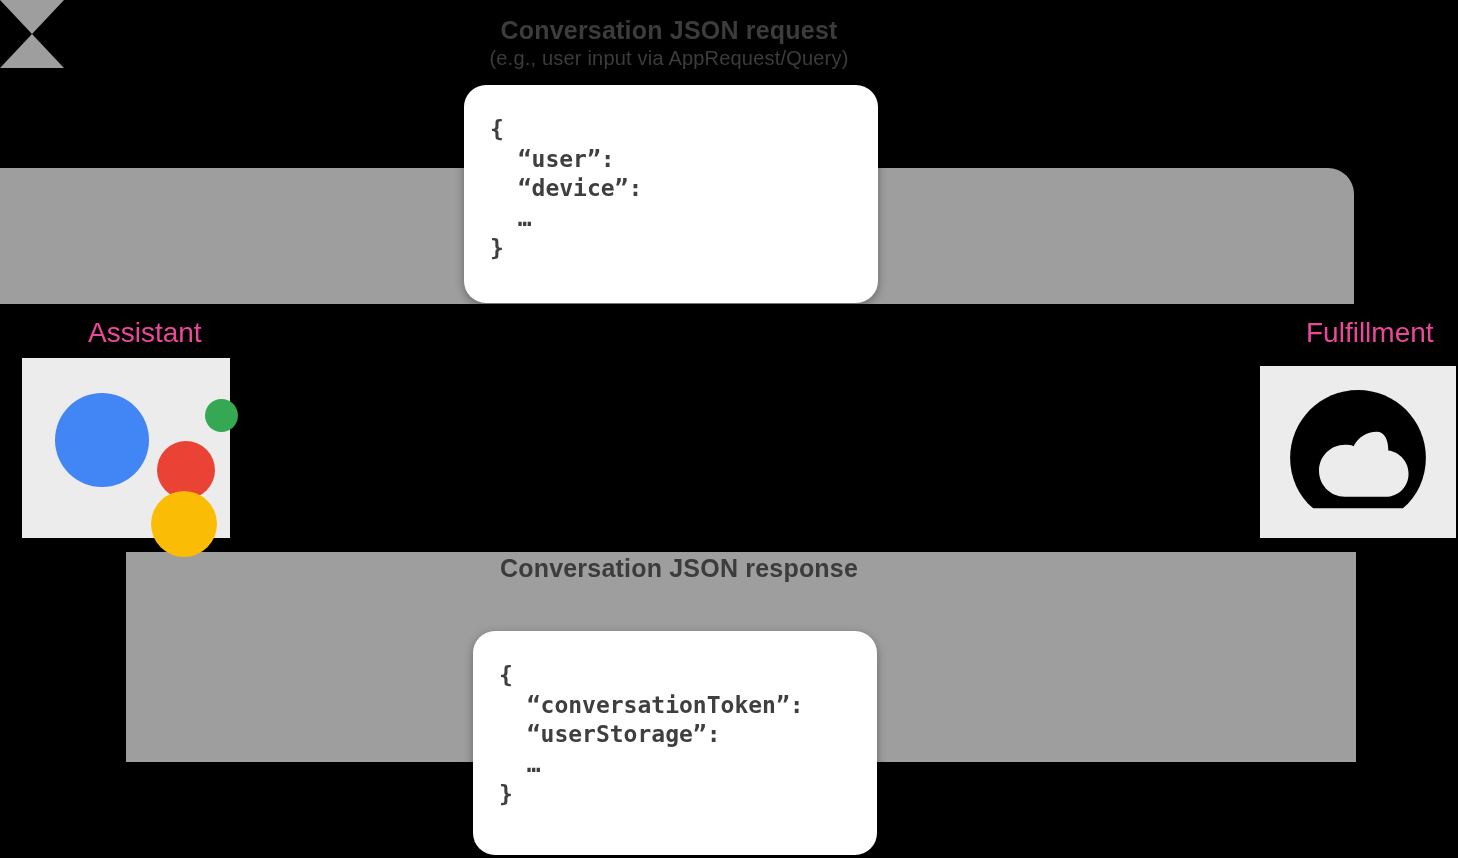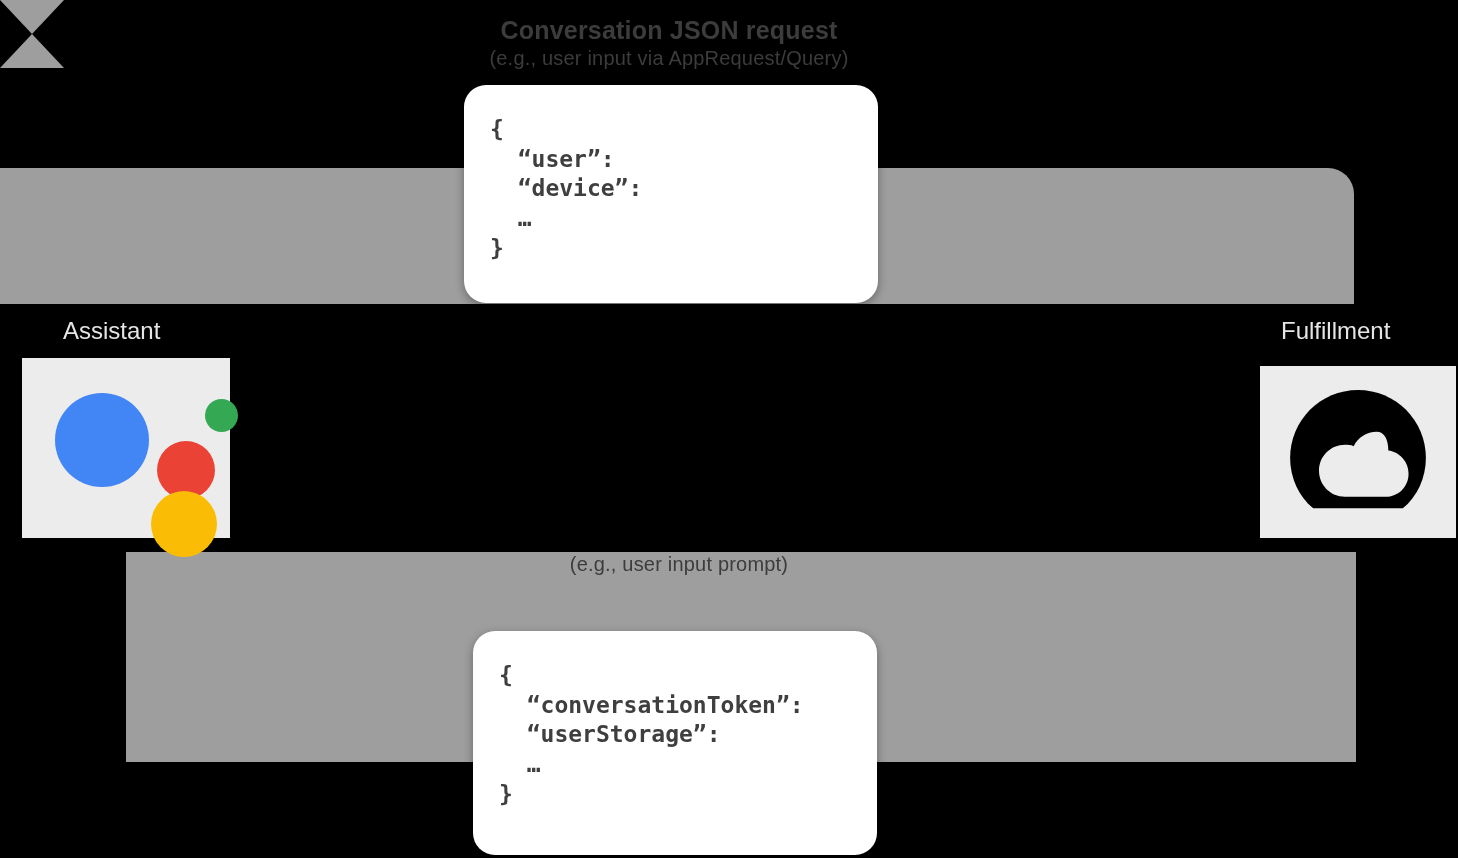--- a/index.html
+++ b/index.html
@@ -63,21 +63,21 @@
   .caption{
     position:absolute;text-align:center;color:#3c3c3c;
     line-height:1.28;letter-spacing:.2px;
   }
   .caption .l1{font-size:25px;font-weight:700;display:block;white-space:nowrap;}
   .caption .l2{font-size:20px;font-weight:400;display:block;white-space:nowrap;}
   #request-caption{left:329px;top:14px;width:680px;}
   #response-caption{left:339px;top:552px;width:680px;}
 
   
-  .side-label{position:absolute;color:#e5e5e5;font-size:24px;}
+  .side-label{position:absolute;color:#ec4899;font-size:28px;margin-left:25px;}
   #assistant-label{left:63px;top:317px;}
   #fulfillment-label{left:1281px;top:317px;}
 
   
   .card{
     position:absolute;background:#fff;border-radius:22px;
     box-shadow:0 3px 10px rgba(0,0,0,.35);
     font-family:"DejaVu Sans Mono","Liberation Mono",monospace;
     color:#3a3a3a;
     padding:30px 26px;
@@ -129,21 +129,21 @@
   </div>
 
   <div class="tile" id="fulfillment-tile">
     <svg id="cloud-icon" viewBox="0 0 100 90">
       <path d="M50 2 C24 2 3 23 3 49 C3 63 9 76 19 84 L81 84 C91 76 97 63 97 49 C97 23 76 2 50 2 Z" fill="#000"></path>
       <path d="M63 31 C56 31 50 35 47 41 C45 40 43 40 41 40 C31 40 23 48 23 58 C23 68 31 76 41 76 L69 76 C78 76 85 69 85 60 C85 52 79 45 71 44 C71 36 68 31 63 31 Z" fill="#ececec"></path>
     </svg>
   </div>
 
   <div class="caption" id="response-caption">
-    <span class="l2">(e.g., user input prompt)</span>
+    <span class="l1">Conversation JSON response</span>
   </div>
 
   <div class="card" id="response-card">
     <pre>{
   “conversationToken”:
   “userStorage”:
   …
 }</pre>
   </div>
 

